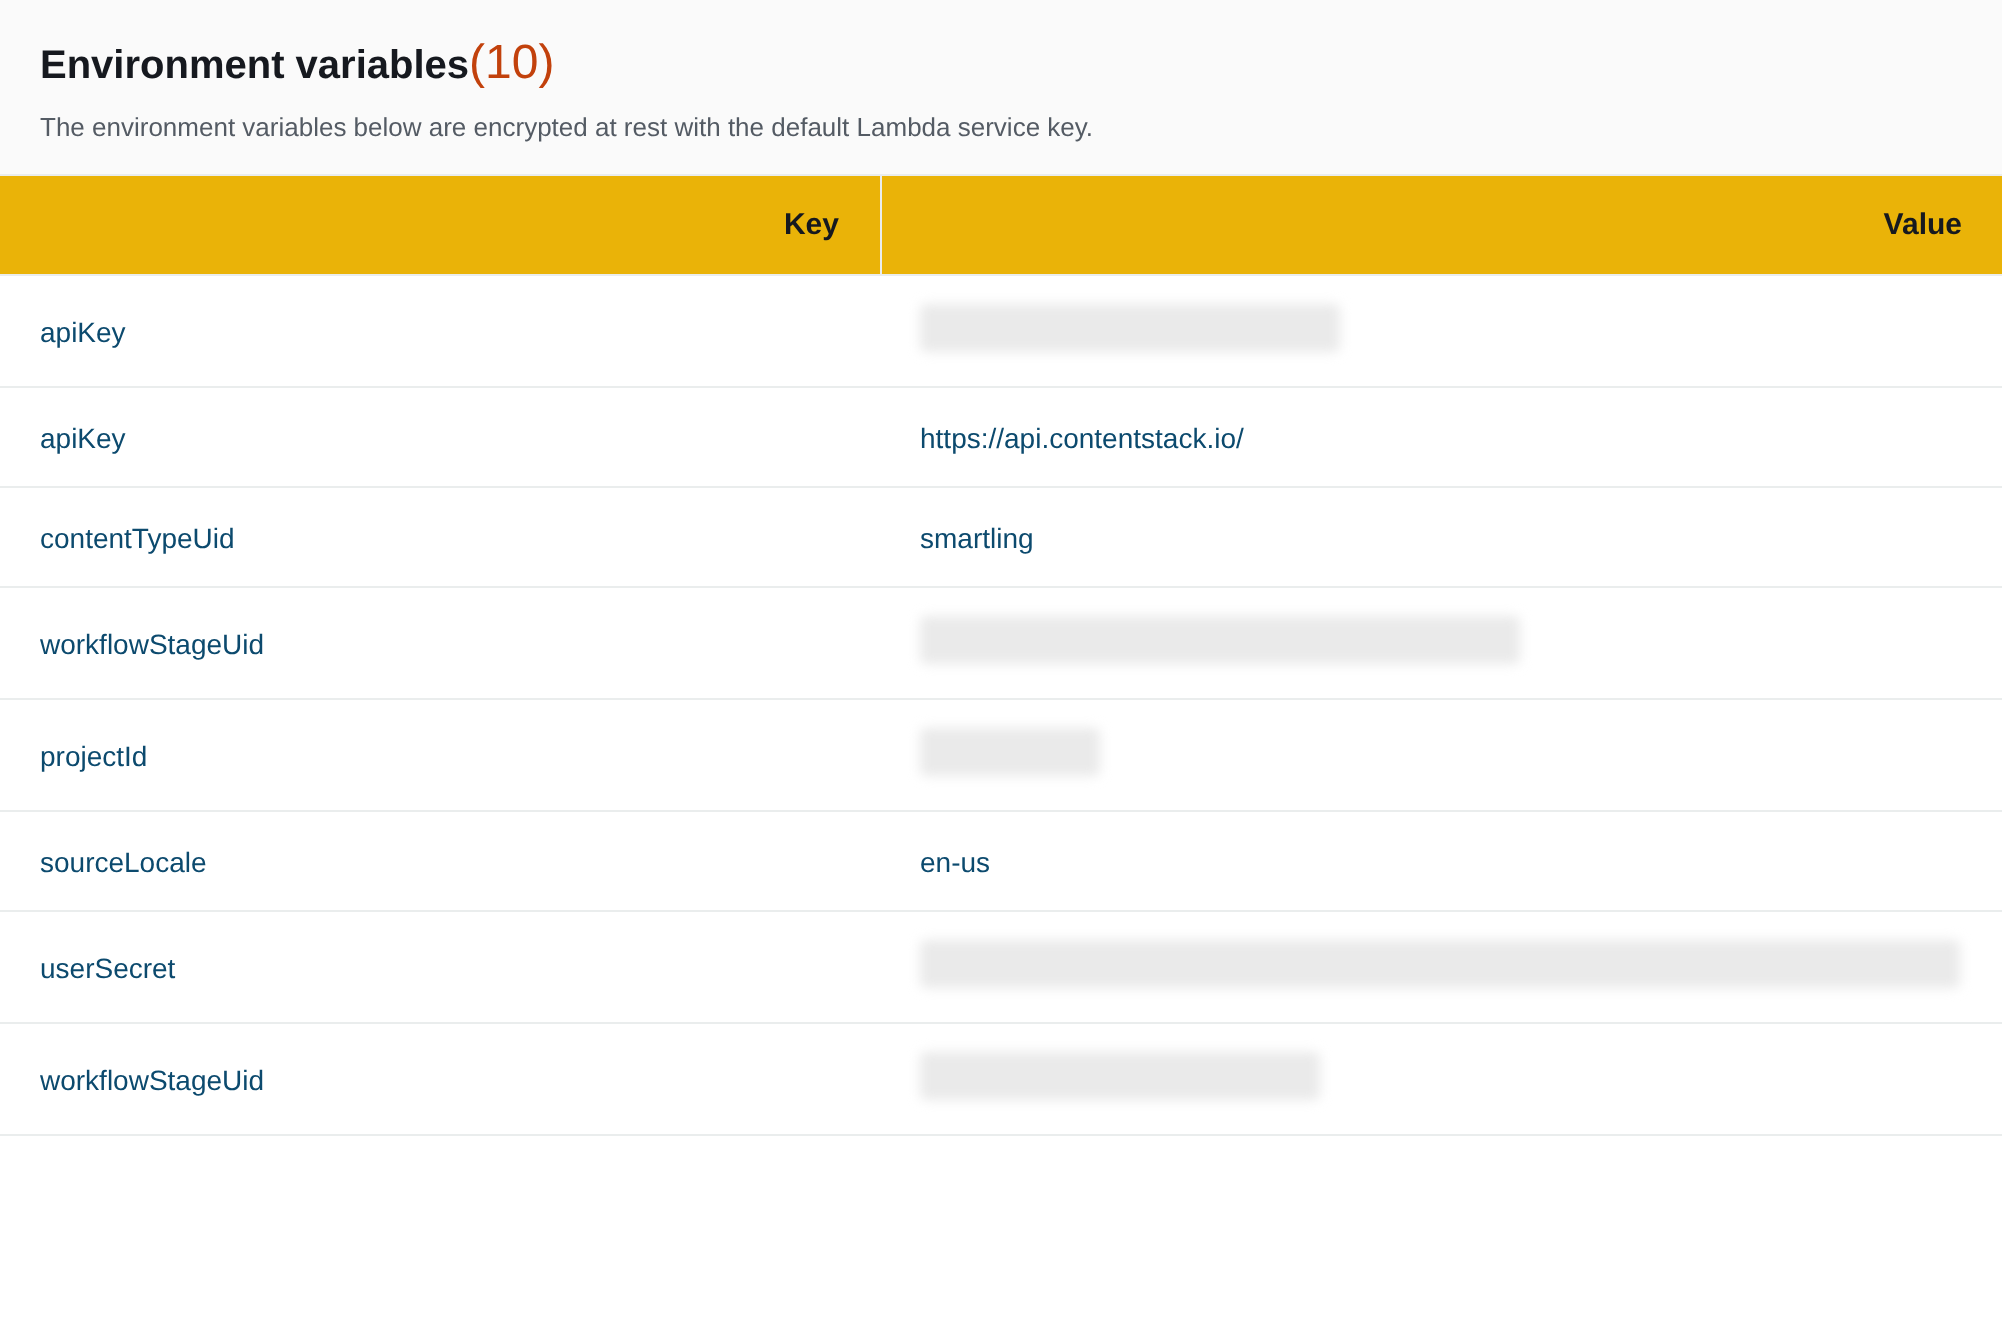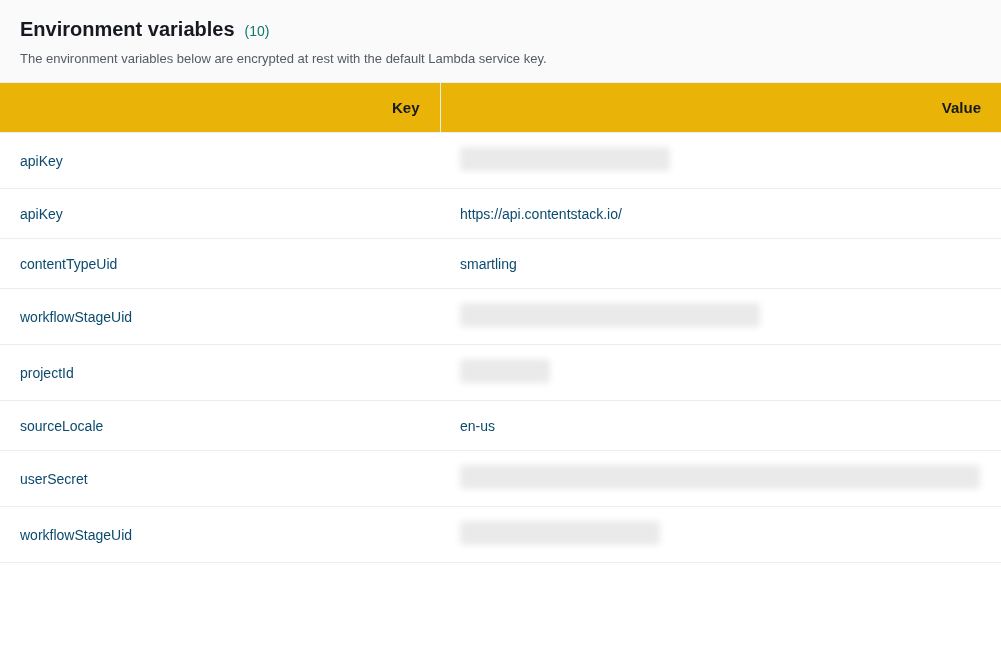--- a/index.html
+++ b/index.html
@@ -16,32 +16,32 @@
     background: #ffffff;
   }
   .panel-header {
     background: #fafafa;
     padding: 18px 20px 16px 20px;
     border-bottom: 1px solid #eaeded;
   }
   .panel-title-row {
     display: flex;
     align-items: baseline;
-    gap: 10px;
+    gap: 0;
   }
   .panel-title {
     font-size: 20px;
     font-weight: 700;
     color: #16191f;
     margin: 0;
   }
   .panel-count {
-    font-size: 14px;
+    font-size: 24px;
     font-weight: 400;
-    color: #0f766e;
+    color: #c2410c;
   }
   .panel-desc {
     margin: 10px 0 0 0;
     font-size: 13px;
     color: #545b64;
   }
   .table {
     width: 100%;
     border-collapse: collapse;
     table-layout: fixed;

